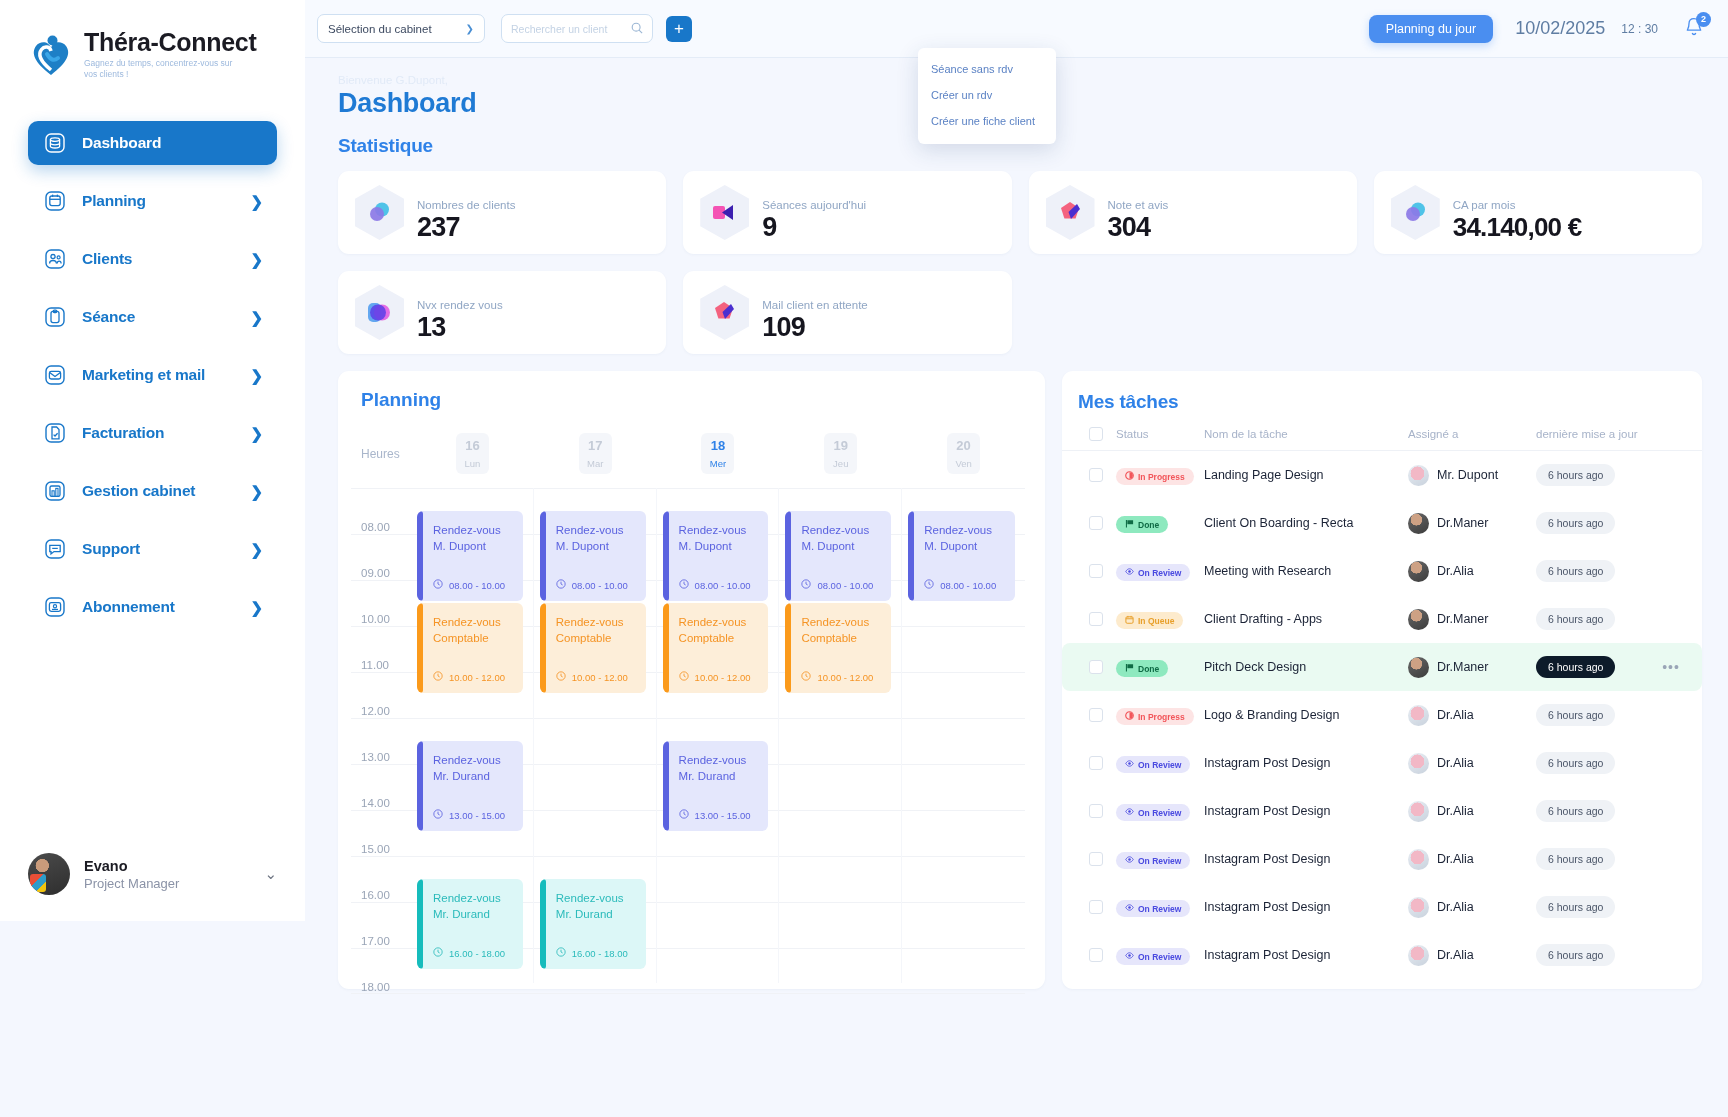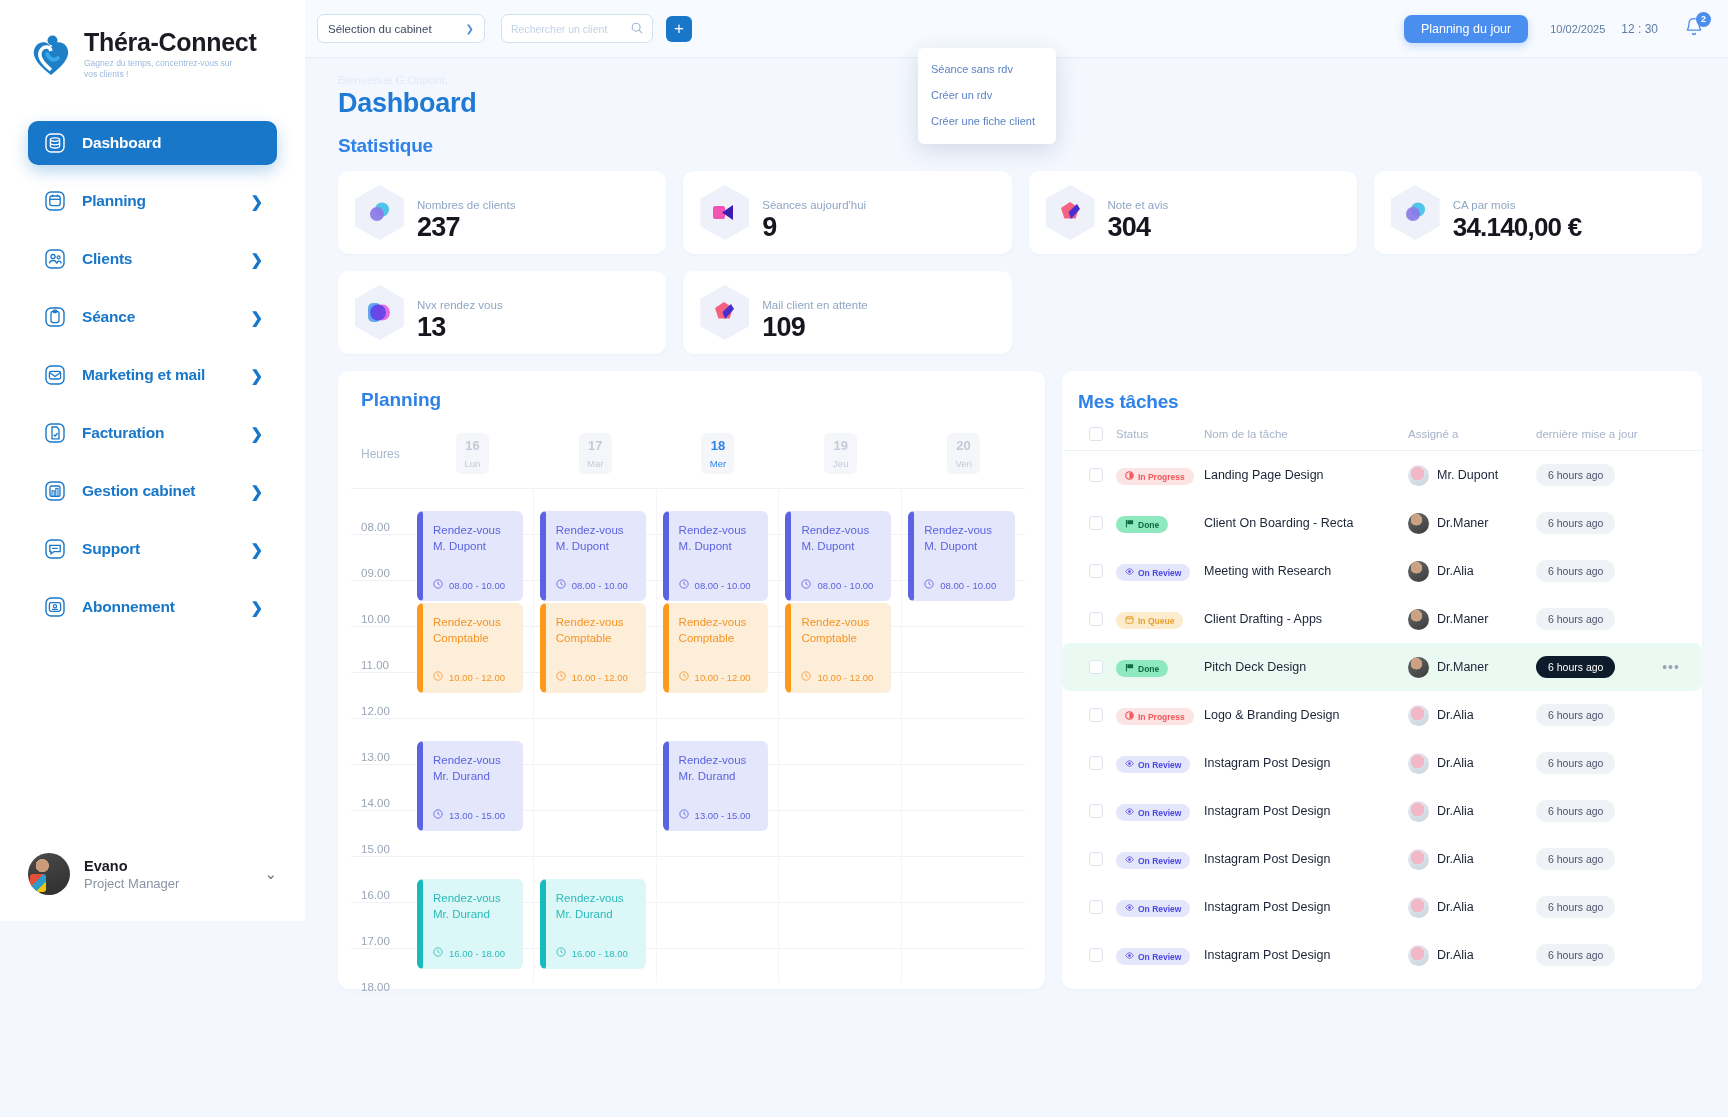--- a/index.html
+++ b/index.html
@@ -77,21 +77,21 @@
     width: 26px; height: 26px; border-radius: 6px; background: #1877c9; color: #fff;
     display: flex; align-items: center; justify-content: center; font-size: 17px;
     margin-left: 13px; cursor: pointer; line-height: 1;
   }
   .spacer { flex: 1; }
   .planning-btn {
     background: #4a8ef0; color: #fff; border-radius: 8px; height: 28px;
     padding: 0 17px; display: flex; align-items: center; font-size: 12.5px;
     cursor: pointer; box-shadow: 0 3px 9px rgba(74,142,240,.3);
   }
-  .dt { font-size: 11px; color: #5f7da3; margin-left: 22px; }
+  .dt { font-size: 18px; color: #5f7da3; margin-left: 22px; }
   .dt2 { font-size: 12px; color: #5f7da3; margin-left: 16px; }
   .bell-wrap { position: relative; margin-left: 26px; width: 22px; height: 26px; cursor: pointer; }
   .bell-badge {
     position: absolute; right: -5px; top: -4px; width: 15px; height: 15px; border-radius: 50%;
     background: #4a8ef0; color: #fff; font-size: 9px; display: flex; align-items: center;
     justify-content: center; font-weight: bold;
   }
 
   
   .dropdown {

